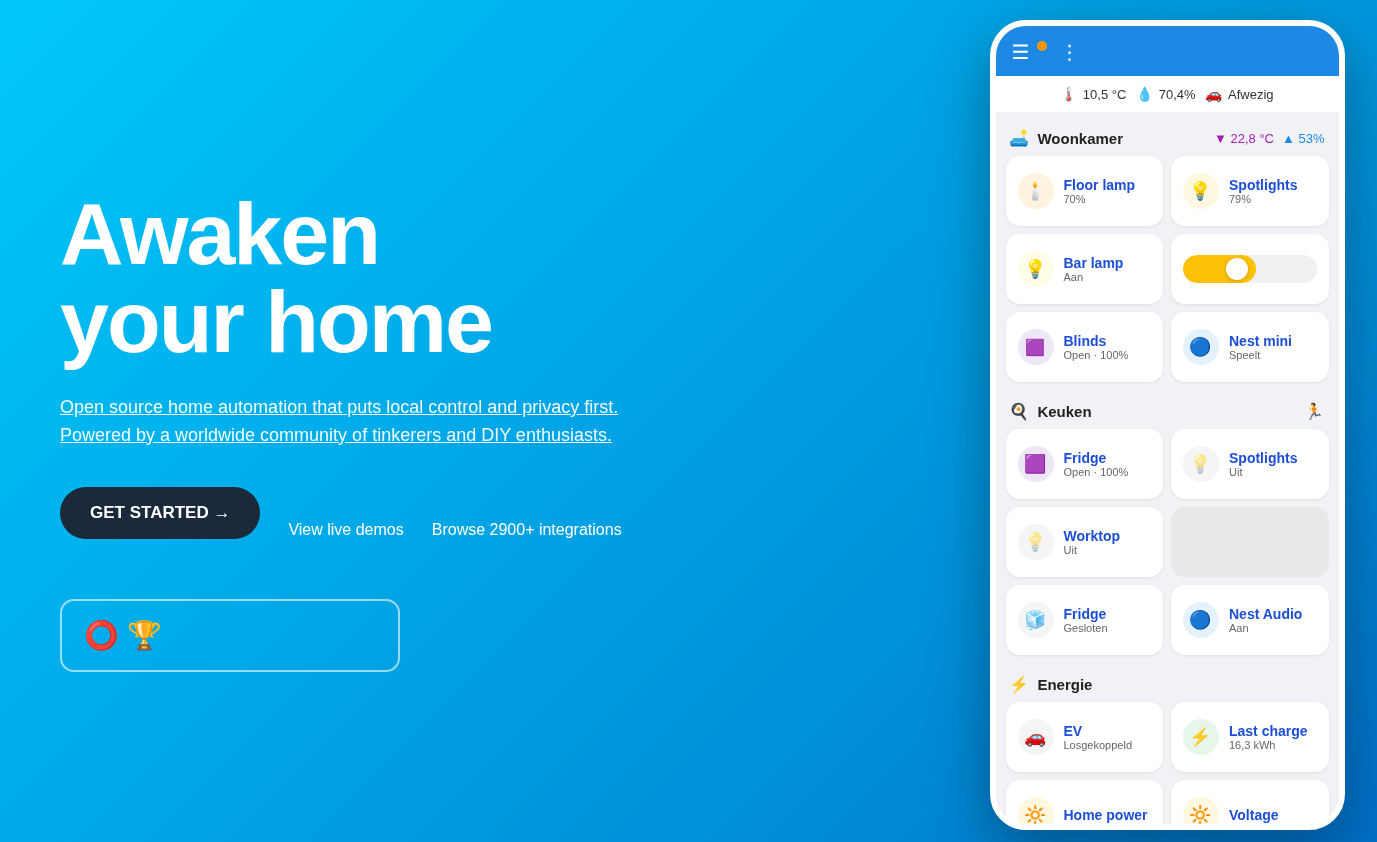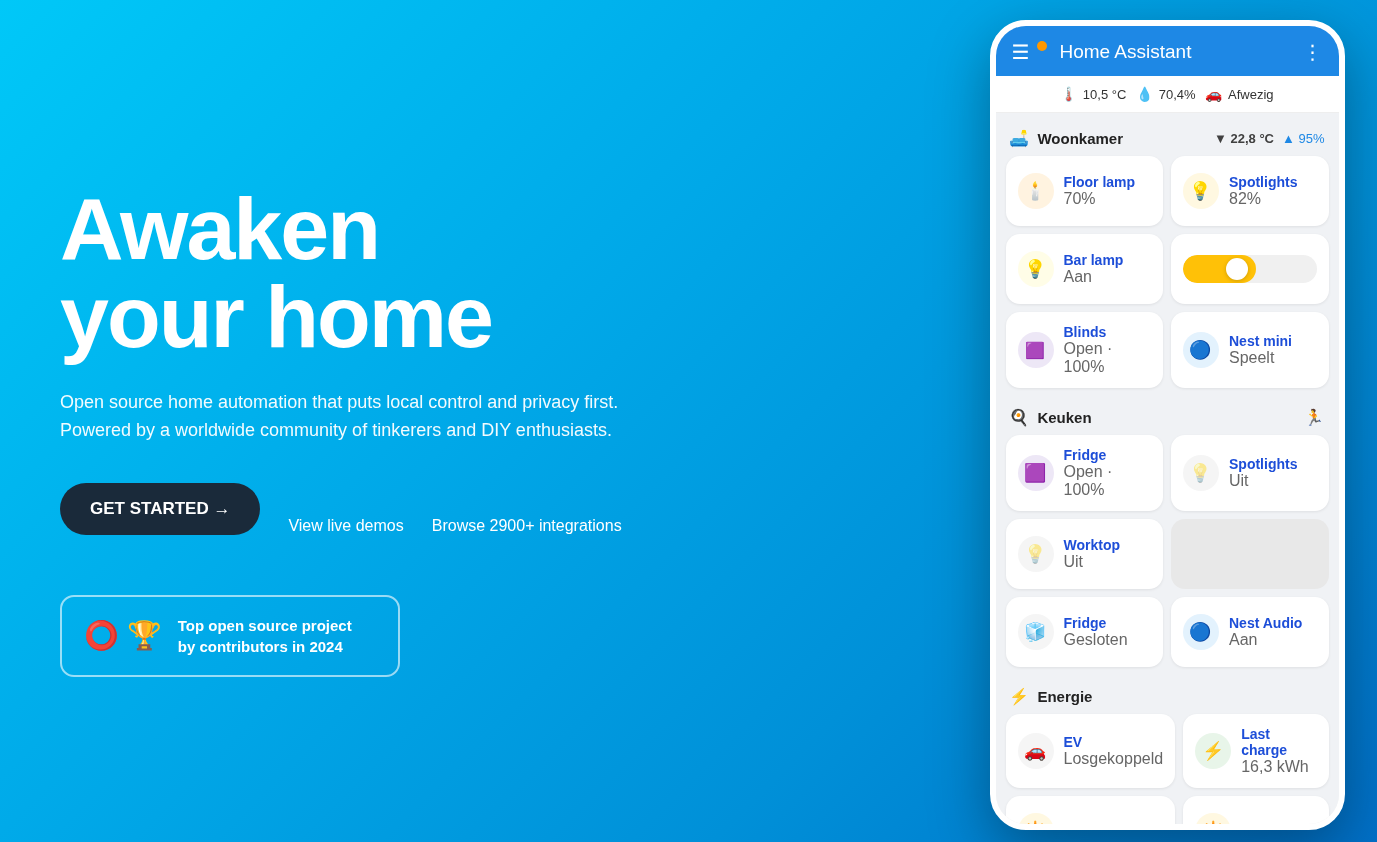--- a/index.html
+++ b/index.html
@@ -32,20 +32,21 @@
       letter-spacing: -2px;
     }
 
     .hero-subtitle {
       font-size: 18px;
       font-weight: 400;
       color: rgba(255,255,255,0.95);
       line-height: 1.55;
       max-width: 560px;
       margin-bottom: 38px;
+      text-decoration: underline;
     }
 
     .hero-actions {
       display: flex;
       align-items: flex-end;
       gap: 28px;
       margin-bottom: 60px;
     }
 
     .btn-get-started {
@@ -212,21 +213,21 @@
 
     .room-icon { font-size: 16px; }
 
     .room-stats {
       display: flex;
       align-items: center;
       gap: 8px;
       font-size: 13px;
     }
 
-    .room-temp { color: #404040; font-weight: 700; }
+    .room-temp { color: #a21caf; font-weight: 400; }
     .room-humidity { color: #1e88e5; font-weight: 500; }
 
     
     .device-grid {
       display: grid;
       grid-template-columns: 1fr 1fr;
       gap: 8px;
     }
 
     .device-card {
@@ -261,21 +262,21 @@
 
     .device-info { flex: 1; }
 
     .device-name {
       font-size: 14px;
       font-weight: 600;
       color: #1d4ed8;
     }
 
     .device-status {
-      font-size: 16px;
+      font-size: 11px;
       color: #666;
     }
 
     
     .device-card-slider {
       background: white;
       border-radius: 14px;
       padding: 12px 12px;
       display: flex;
       align-items: center;
@@ -332,36 +333,31 @@
   <div class="hero-actions">
     <button class="btn-get-started">GET STARTED →</button>
     <a class="hero-link">View live demos</a>
     <a class="hero-link">Browse 2900+ integrations</a>
   </div>
   <div class="badge-box">
     <div class="badge-icons">
       <span>⭕</span>
       <span>🏆</span>
     </div>
-    <div class="badge-text">
-      <span>Top open source project</span><br>
-      <span>by contributors in 2024</span>
-    </div>
   </div>
 </div>
 
 <div class="phone-container">
   <div class="phone">
 
     <div class="phone-header">
       <span class="phone-header-menu">☰</span>
       <div style="position:relative; display:inline-block;">
         <div class="phone-header-dot"></div>
       </div>
-      <span class="phone-header-title">Home Assistant</span>
       <span class="phone-header-more">⋮</span>
     </div>
 
     <div class="status-bar">
       <div class="status-pill">
         <span class="status-icon" style="color:#e53935;">🌡️</span>
         <span>10,5 °C</span>
       </div>
       <div class="status-pill">
         <span class="status-icon" style="color:#1e88e5;">💧</span>
@@ -376,21 +372,21 @@
     <div class="phone-content">
 
       <div class="room-section">
         <div class="room-header">
           <div class="room-title-group">
             <span class="room-icon">🛋️</span>
             <span>Woonkamer</span>
           </div>
           <div class="room-stats">
             <span class="room-temp">▼ 22,8 °C</span>
-            <span class="room-humidity">▲ 95%</span>
+            <span class="room-humidity">▲ 53%</span>
           </div>
         </div>
         <div class="device-grid">
 
           <div class="device-card">
             <div class="device-card-inner">
               <div class="device-icon-wrap" style="background:#fff3e0;">
                 <span>🕯️</span>
               </div>
               <div class="device-info">
@@ -400,21 +396,21 @@
             </div>
           </div>
 
           <div class="device-card">
             <div class="device-card-inner">
               <div class="device-icon-wrap" style="background:#fff8e1;">
                 <span>💡</span>
               </div>
               <div class="device-info">
                 <div class="device-name">Spotlights</div>
-                <div class="device-status">82%</div>
+                <div class="device-status">79%</div>
               </div>
             </div>
           </div>
 
           <div class="device-card">
             <div class="device-card-inner">
               <div class="device-icon-wrap" style="background:#fffde7;">
                 <span>💡</span>
               </div>
               <div class="device-info">

